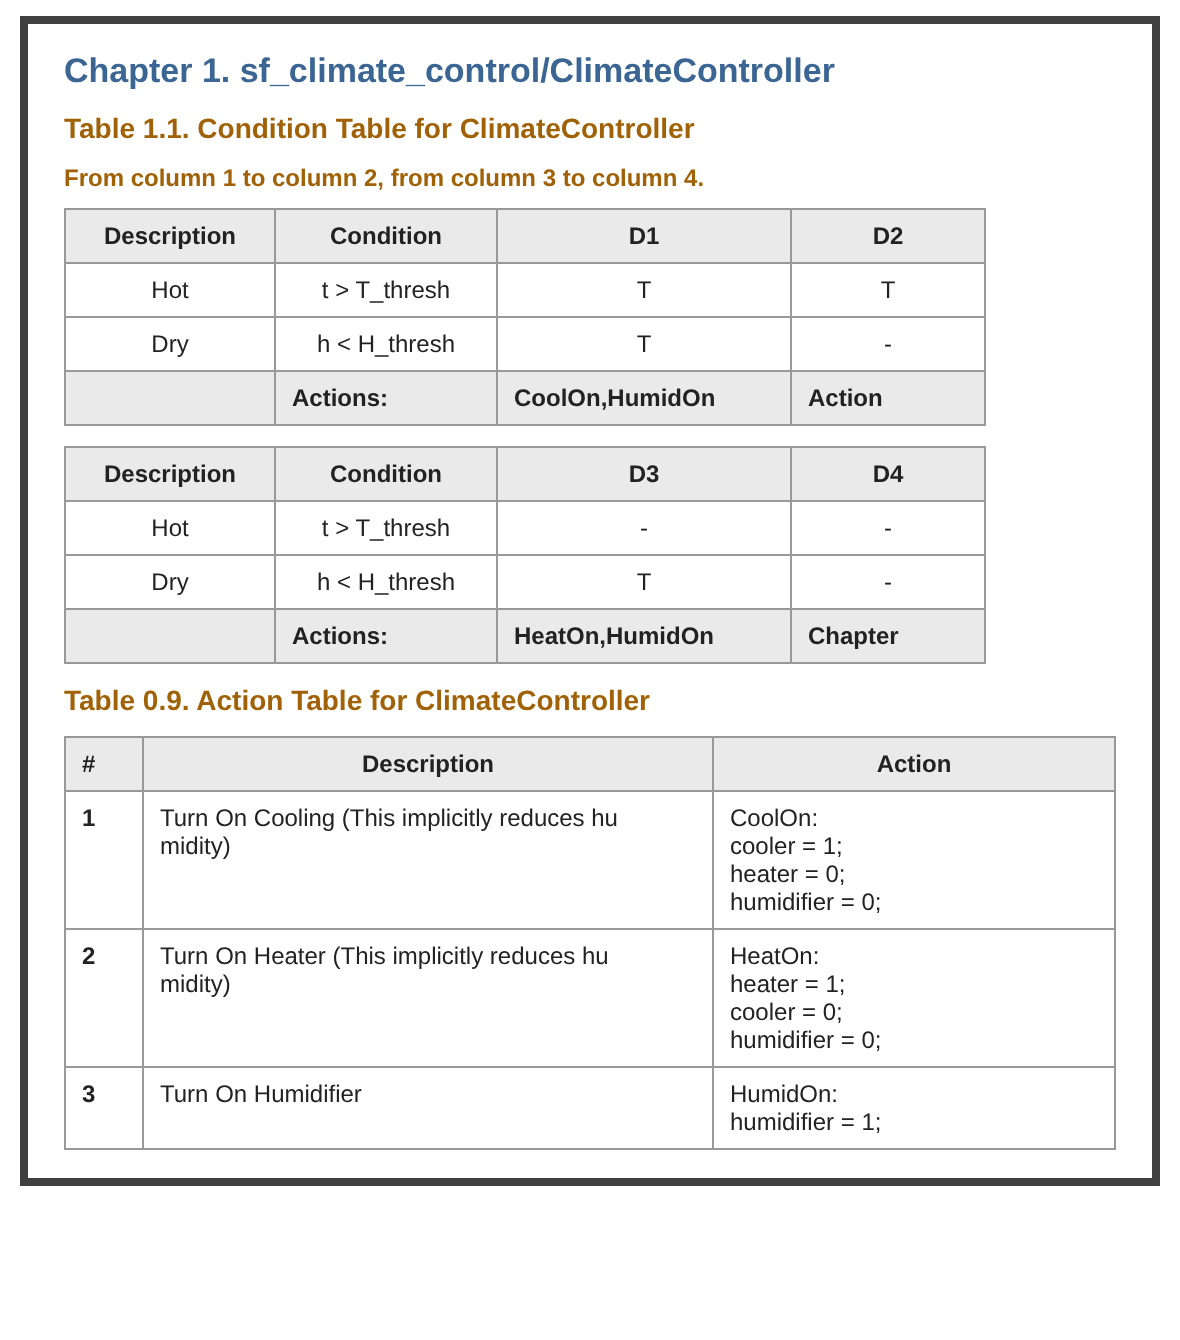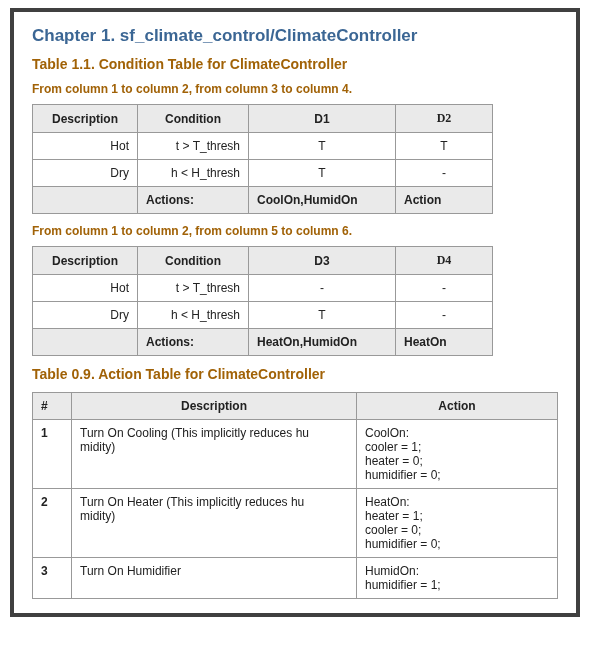--- a/index.html
+++ b/index.html
@@ -40,21 +40,21 @@
     color: #a16207;
   }
   table.cond {
     border-collapse: collapse;
     margin-bottom: 10px;
     font-size: 12px;
   }
   table.cond th, table.cond td {
     border: 1px solid #999;
     padding: 6px 8px;
-    text-align: right;
+    text-align: center;
     vertical-align: middle;
   }
   table.cond th {
     background: #eaeaea;
     font-weight: 700;
     text-align: center;
   }
   table.cond td.center {
     text-align: center;
   }
@@ -65,21 +65,21 @@
   table.cond tr.actions td.lbl {
     text-align: left;
   }
   table.cond tr.actions td.center {
     text-align: left;
   }
   
   .cond .c-desc { width: 88px; }
   .cond .c-cond { width: 94px; }
   .cond .c-d1   { width: 130px; }
-  .cond .c-d2   { width: 80px; font-family: Liberation Serif, serif; }
+  .cond .c-d2   { width: 80px; }
 
   table.act {
     border-collapse: collapse;
     width: 100%;
     font-size: 12px;
   }
   table.act th, table.act td {
     border: 1px solid #999;
     padding: 6px 8px;
     vertical-align: top;
@@ -128,21 +128,20 @@
     </tr>
     <tr class="actions">
       <td></td>
       <td class="lbl">Actions:</td>
       <td class="center">CoolOn,HumidOn</td>
       <td class="center">Action</td>
     </tr>
   </tbody>
     </table>
 
-  <p class="caption">From column 1 to column 2, from column 5 to column 6.</p>
 
   <table class="cond">
     <tbody>
         <tr>
       <th class="c-desc">Description</th>
       <th class="c-cond">Condition</th>
       <th class="c-d1">D3</th>
       <th class="c-d2">D4</th>
     </tr>
     <tr>
@@ -154,21 +153,21 @@
     <tr>
       <td>Dry</td>
       <td>h &lt; H_thresh</td>
       <td class="center">T</td>
       <td class="center">-</td>
     </tr>
     <tr class="actions">
       <td></td>
       <td class="lbl">Actions:</td>
       <td class="center">HeatOn,HumidOn</td>
-      <td class="center">HeatOn</td>
+      <td class="center">Chapter</td>
     </tr>
   </tbody>
     </table>
 
   <h2 class="tbltitle">Table 0.9. Action Table for ClimateController</h2>
 
   <table class="act">
     <tbody>
         <tr>
       <th class="c-num">#</th>

